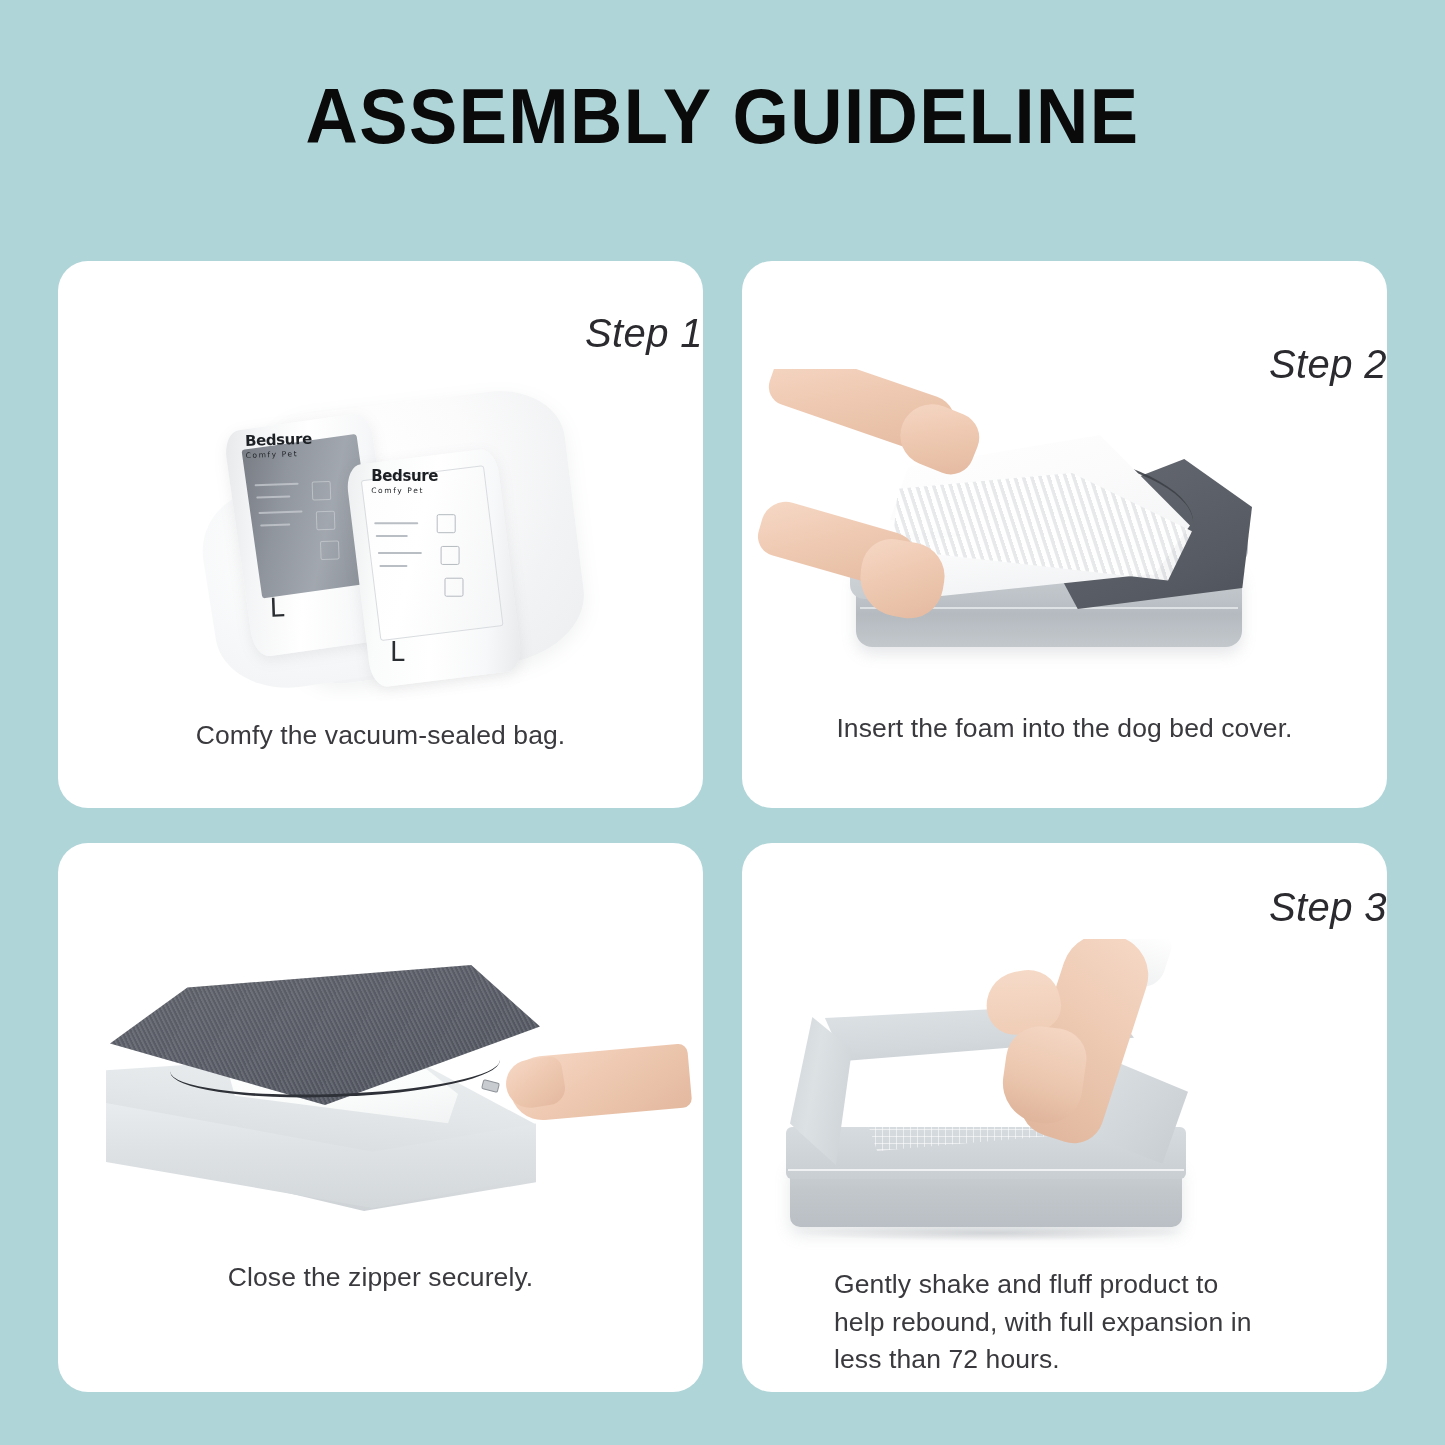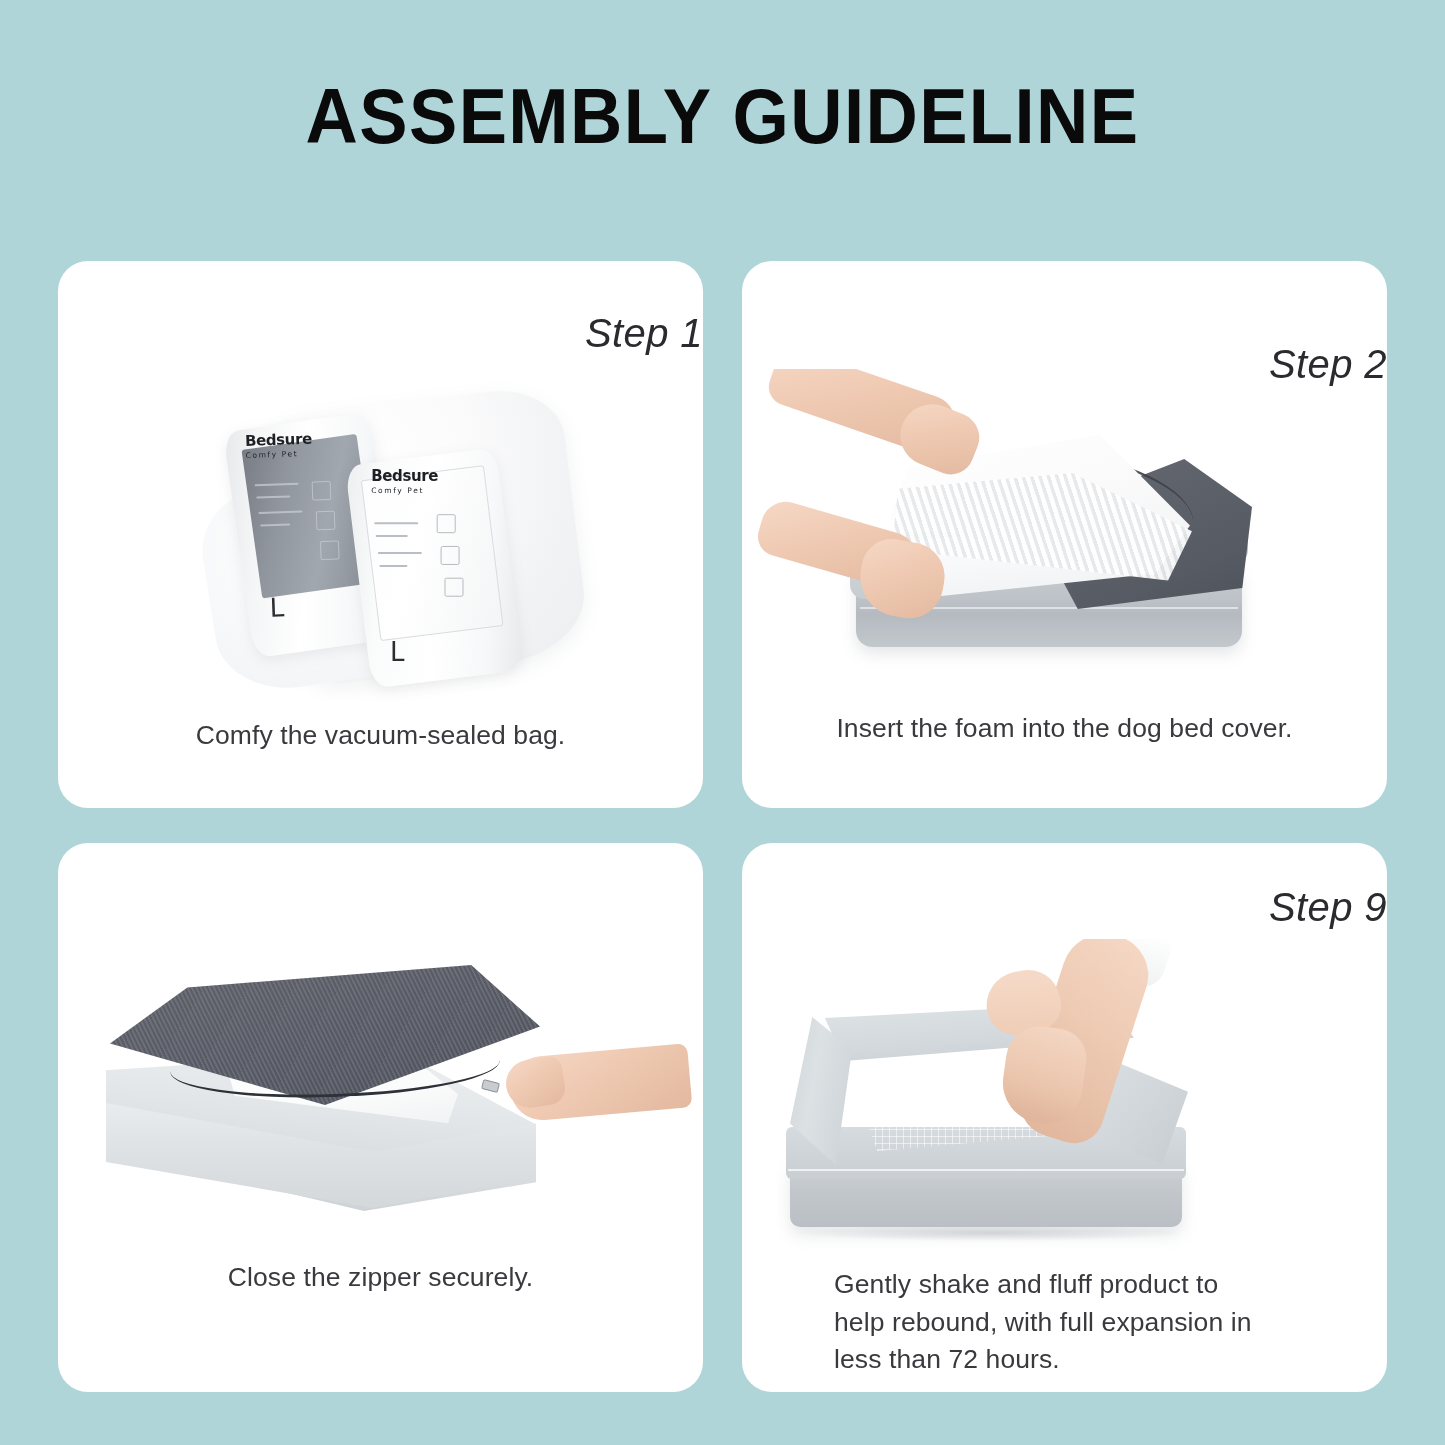--- a/index.html
+++ b/index.html
@@ -564,21 +564,21 @@
       <div class="zipper3"></div>
       <div class="zip-pull3"></div>
       <div class="skin hand3"></div>
       <div class="skin hand3-fingers"></div>
     </div>
 
     <div class="caption center">Close the zipper securely.</div>
   </div>
 
   <div class="card card4">
-    <div class="step-title">Step 9</div>
+    <div class="step-title">Step 3</div>
 
     <div class="illus illus4">
       <div class="bed4-shadow"></div>
       <div class="bed4-lower"></div>
       <div class="bed4-mid"></div>
       <div class="bed4-inner waffle"></div>
       <div class="bolster-back waffle"></div>
       <div class="bolster-left waffle"></div>
       <div class="bolster-right waffle"></div>
       <div class="sleeve4"></div>

